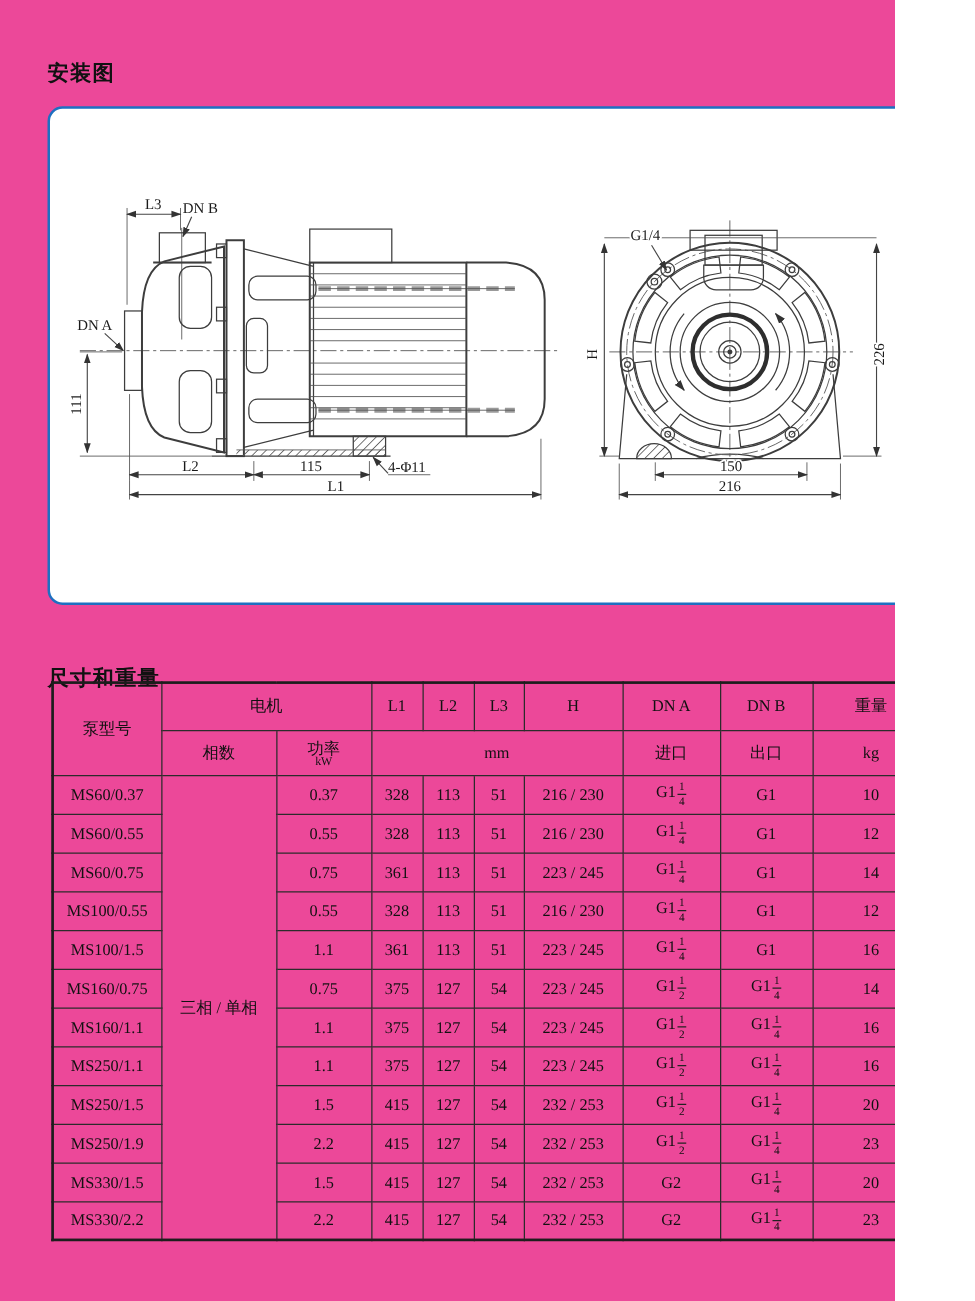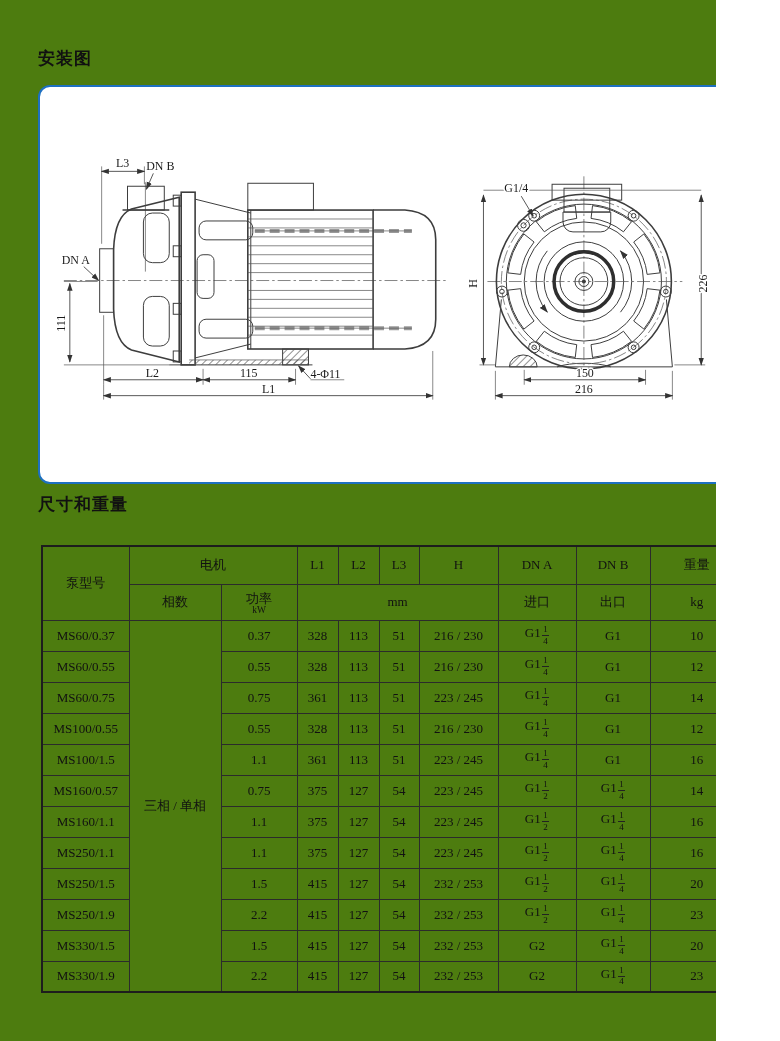--- a/index.html
+++ b/index.html
@@ -1,25 +1,25 @@
 <!DOCTYPE html>
 <html><head>
 <meta charset="utf-8">
 <style>
   * { margin:0; padding:0; box-sizing:border-box; }
   body { background:#fff; font-family:"Liberation Serif", serif; }
-  .page { position:relative; width:716px; height:1041px; background:#4d7c0f; overflow:hidden; }
+  .page { position:relative; width:716px; height:1041px; background:#ec4899; overflow:hidden; }
 
   .sec-title {
     position:absolute; left:38px;
     font-family:"Liberation Sans", sans-serif;
     font-weight:bold; font-size:17px; color:#111; letter-spacing:1px;
   }
   #title-install { top:47px; }
-  #title-dims    { top:493px; }
+  #title-dims    { top:531px; }
 
   .diagram-box {
     position:absolute; left:38px; top:85px; width:704px; height:399px;
     border:2px solid #1e70c1; border-radius:12px; background:#fff;
   }
   .diagram-box svg { position:absolute; left:0; top:0; width:100%; height:100%; }
 
   svg .ln   { stroke:#3d3d3d; stroke-width:1; fill:none; }
   svg .ln2  { stroke:#3d3d3d; stroke-width:1.6; fill:none; }
   svg .thin { stroke:#555; stroke-width:0.7; fill:none; }
@@ -296,21 +296,21 @@
           <td>1.1</td>
           <td>361</td>
           <td>113</td>
           <td>51</td>
           <td>223 / 245</td>
           <td>G1<span class="frac"><span class="fn">1</span><span class="fd">4</span></span></td>
           <td>G1</td>
           <td>16</td>
         </tr>
         <tr>
-          <td>MS160/0.57</td>
+          <td>MS160/0.75</td>
           <td>0.75</td>
           <td>375</td>
           <td>127</td>
           <td>54</td>
           <td>223 / 245</td>
           <td>G1<span class="frac"><span class="fn">1</span><span class="fd">2</span></span></td>
           <td>G1<span class="frac"><span class="fn">1</span><span class="fd">4</span></span></td>
           <td>14</td>
         </tr>
         <tr>
@@ -362,21 +362,21 @@
           <td>1.5</td>
           <td>415</td>
           <td>127</td>
           <td>54</td>
           <td>232 / 253</td>
           <td>G2</td>
           <td>G1<span class="frac"><span class="fn">1</span><span class="fd">4</span></span></td>
           <td>20</td>
         </tr>
         <tr>
-          <td>MS330/1.9</td>
+          <td>MS330/2.2</td>
           <td>2.2</td>
           <td>415</td>
           <td>127</td>
           <td>54</td>
           <td>232 / 253</td>
           <td>G2</td>
           <td>G1<span class="frac"><span class="fn">1</span><span class="fd">4</span></span></td>
           <td>23</td>
         </tr>
       </tbody>

